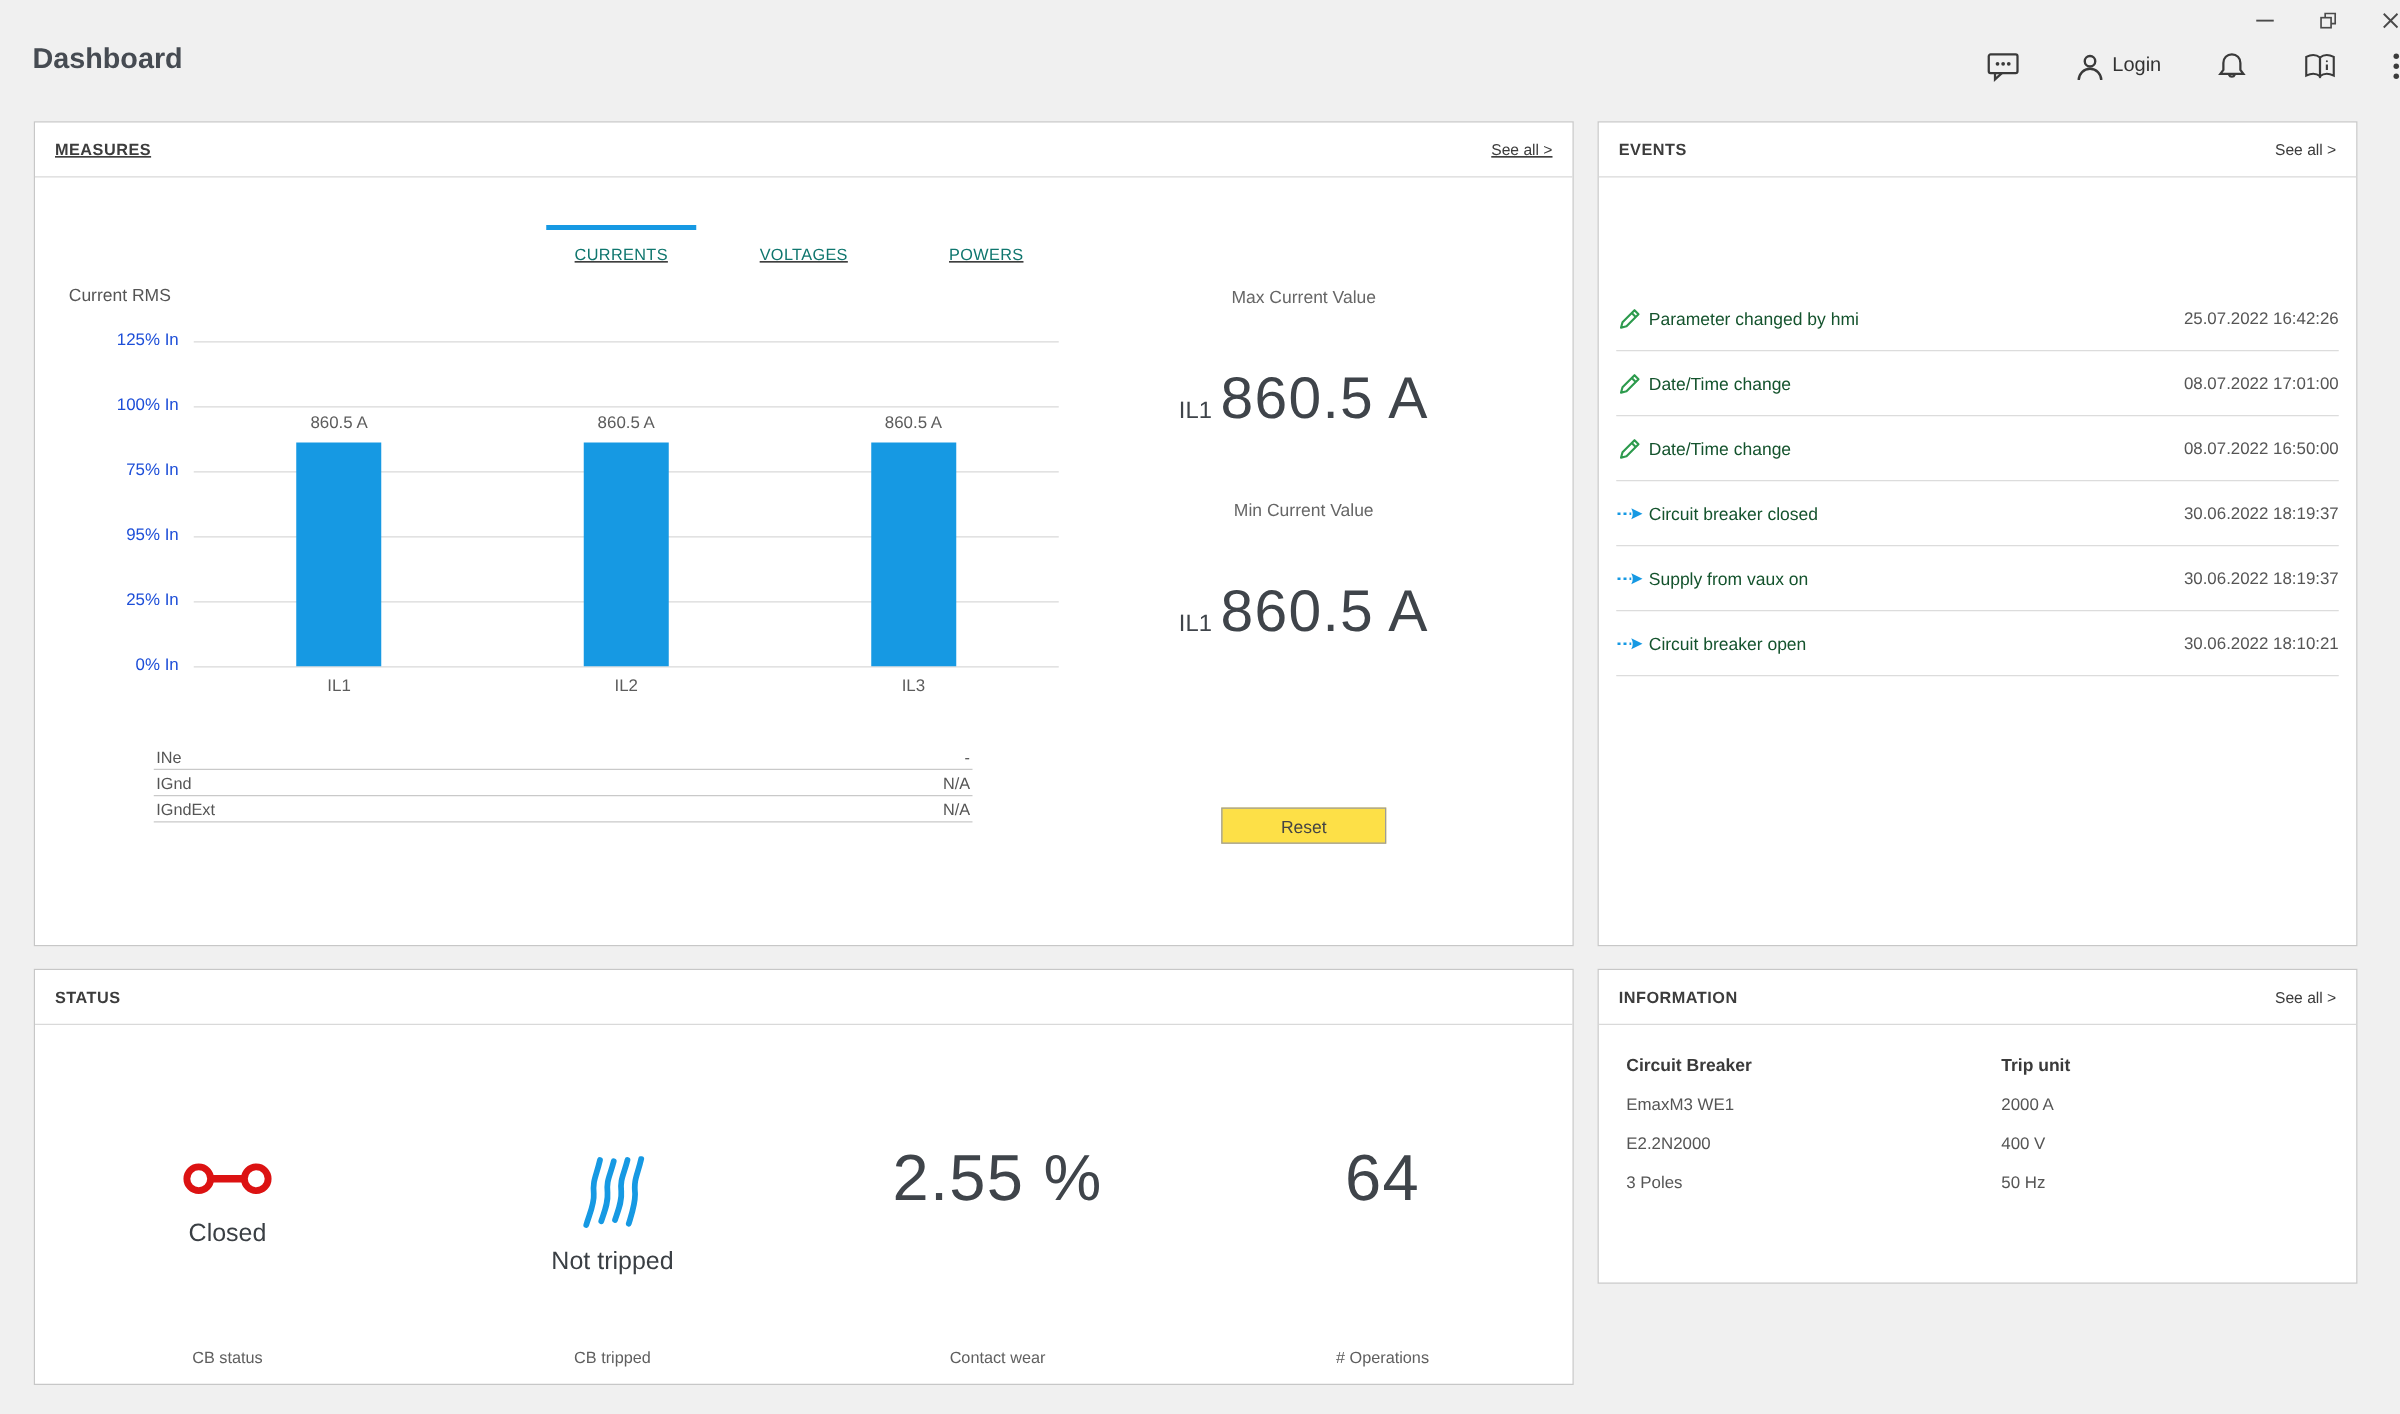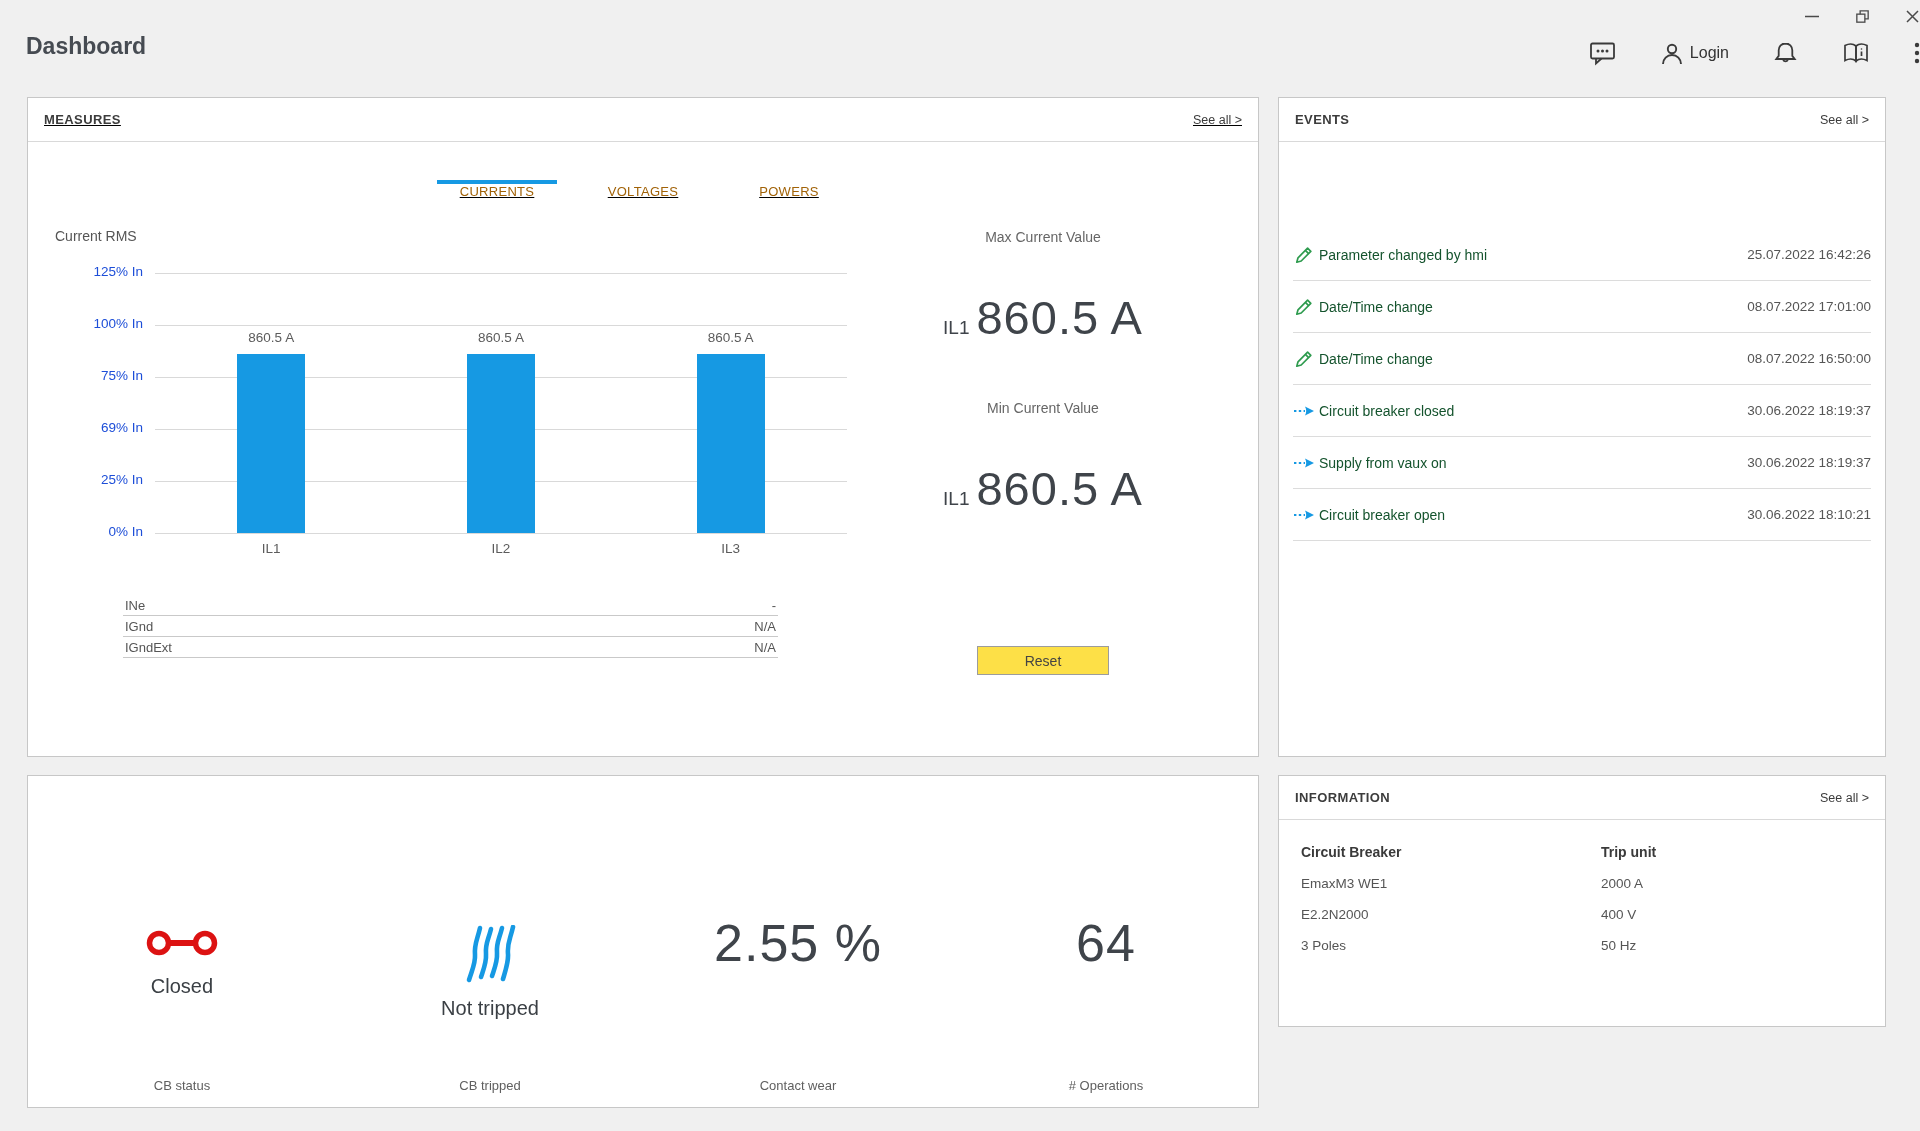--- a/index.html
+++ b/index.html
@@ -22,21 +22,21 @@
   .panel-title { font-size:13px; font-weight:bold; color:#3c3c3c; letter-spacing:.4px; }
   .see-all { font-size:12.5px; color:#3c3c3c; cursor:pointer; }
 
   #panel-measures { left:27px; top:97px;  width:1232px; height:660px;text-decoration:underline; }
   #panel-events   { left:1278px; top:97px; width:608px;  height:660px; }
   #panel-status   { left:27px; top:775px; width:1232px; height:333px; }
   #panel-info     { left:1278px; top:775px; width:608px; height:252px; }
 
   
   .tabs { display:flex; justify-content:center; margin-top:38px; }
-  .tab { text-align:center; border-top:4px solid transparent; padding-top:0; font-size:13px; color:#a16207; cursor:pointer; letter-spacing:.3px; }
+  .tab { text-align:center; border-top:4px solid transparent; padding-top:12px; font-size:13px; color:#0f766e; cursor:pointer; letter-spacing:.3px; }
   .tabs-measures .tab { min-width:120px; margin:0 13px; }
   .tabs-events .tab { min-width:92px; margin:0 6px; }
   .tab.active { border-top-color:var(--blue,#1699e3); }
 
   
   .chart-title { position:absolute; left:27px; top:130px; font-size:14px; color:#555; }
   .plot { position:absolute; left:127px; top:175px; width:692px; height:260px; }
   .gridline { position:absolute; left:0; right:0; height:1px; background:#d9d9d9; }
   .ytick { position:absolute; left:-100px; width:88px; text-align:right; font-size:13.5px; color:#1d4ed8; }
   .bar { position:absolute; width:68px; }
@@ -165,21 +165,21 @@
       <div class="tab">POWERS</div>
     </div>
 
     <div class="chart-title">Current RMS</div>
     <div class="plot" id="bar-plot">
         <div class="gridline" style="top: 260px;"></div>
         <div class="ytick" style="top: 251px;">0% In</div>
         <div class="gridline" style="top: 208px;"></div>
         <div class="ytick" style="top: 199px;">25% In</div>
         <div class="gridline" style="top: 156px;"></div>
-        <div class="ytick" style="top: 147px;">69% In</div>
+        <div class="ytick" style="top: 147px;">95% In</div>
         <div class="gridline" style="top: 104px;"></div>
         <div class="ytick" style="top: 95px;">75% In</div>
         <div class="gridline" style="top: 52px;"></div>
         <div class="ytick" style="top: 43px;">100% In</div>
         <div class="gridline" style="top: 0px;"></div>
         <div class="ytick" style="top: -9px;">125% In</div>
         <div class="bar" style="left: 82.256px; top: 81.12px; height: 178.88px; background: rgb(22, 153, 227);"></div>
         <div class="bar-value" style="left: 51.256px; top: 57.12px;">860.5 A</div>
         <div class="bar-cat" style="left: 51.256px; top: 268px;">IL1</div>
         <div class="bar" style="left: 312px; top: 81.12px; height: 178.88px; background: rgb(22, 153, 227);"></div>
@@ -286,20 +286,23 @@
             <path d="M12 2.6 L21 7 L12 11.4 C13.6 8.6 13.6 5.4 12 2.6 Z" fill="currentColor"></path>
           </svg>
         </span>
         <span class="evt-text">Circuit breaker open</span>
         <span class="evt-time">30.06.2022 18:10:21</span>
       </div>
     </div>
   </div>
 
   <div class="panel" id="panel-status">
+    <div class="panel-header">
+      <span class="panel-title">STATUS</span>
+    </div>
     <div class="status-body">
       <div class="status-col">
         <div class="icon-zone">
           <span class="icon-red" style="display:inline-block">
             <svg width="74" height="36" viewBox="0 0 74 36" fill="none" stroke="currentColor">
               <circle cx="14" cy="18" r="9.5" stroke-width="5.5"></circle>
               <circle cx="60" cy="18" r="9.5" stroke-width="5.5"></circle>
               <line x1="23.5" y1="18" x2="50.5" y2="18" stroke-width="6"></line>
             </svg>
           </span>

